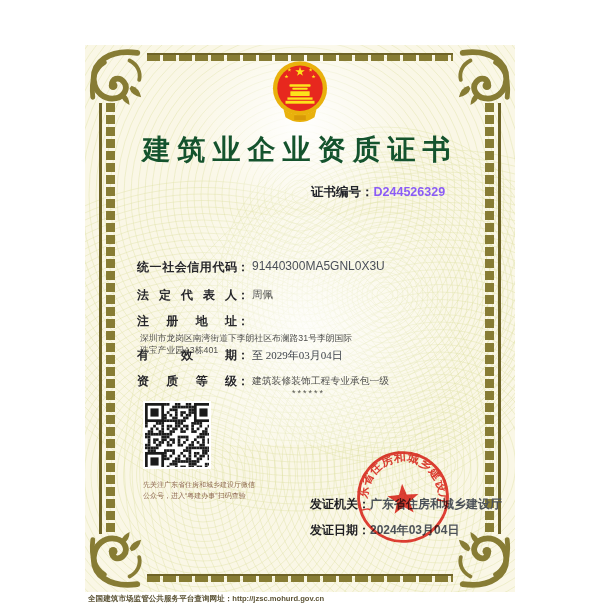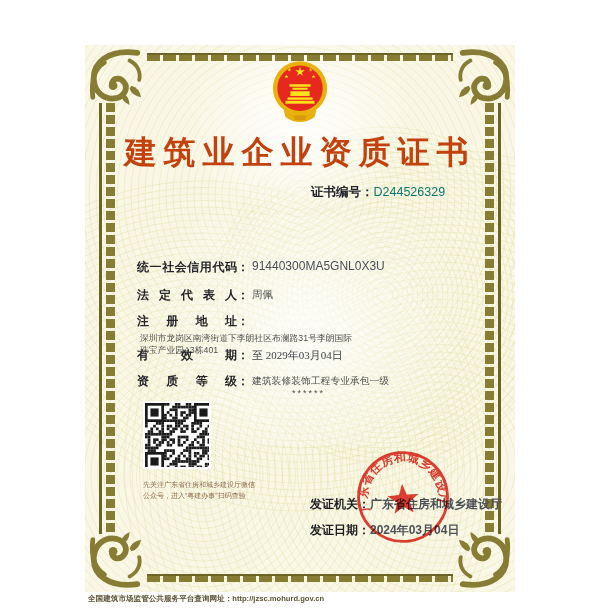--- a/index.html
+++ b/index.html
@@ -28,23 +28,23 @@
      background:repeating-linear-gradient(180deg,#877c34 0 9px, rgba(0,0,0,0) 9px 12px); }
   .hbar { position:absolute; left:62px; right:62px; height:8px;
      background:repeating-linear-gradient(90deg,#877c34 0 13px, rgba(0,0,0,0) 13px 16px);
      border-top:2px solid #6e6326; }
   .hbar-t { top:8px; }
   .hbar-b { bottom:10px; }
 
   
   .emblem { position:absolute; left:186px; top:14px; }
   .title  { position:absolute; left:0; top:86px; width:100%; text-align:center;
-            font-size:32px; font-weight:bold; color:#c2410c; letter-spacing:7px; }
+            font-size:28px; font-weight:bold; color:#14532d; letter-spacing:7px; }
   .certno { position:absolute; left:226px; top:139px; font-size:12.5px; font-weight:bold; color:#22242a; }
-  .certno .num { font-weight:normal; color:#0f766e; }
+  .certno .num { font-weight:bold; color:#8b5cf6; }
 
   
   .frow { position:absolute; left:52px; width:330px; }
   .flabel { display:inline-block; width:100px; font-size:12px; font-weight:bold; color:#26262a;
             text-align:justify; text-align-last:justify; vertical-align:top; }
   .fcolon { font-size:12px; font-weight:bold; color:#26262a; vertical-align:top; }
   .fvalue { display:inline-block; margin-left:3px; color:#50504e; vertical-align:top; }
   .r0 .fvalue { font-size:10.5px; padding-top:1px; }
   .r1 .fvalue { font-size:12px;   color:#4a4f57; }
   .r2 .fvalue { font-size:10.5px; padding-top:1px; }

